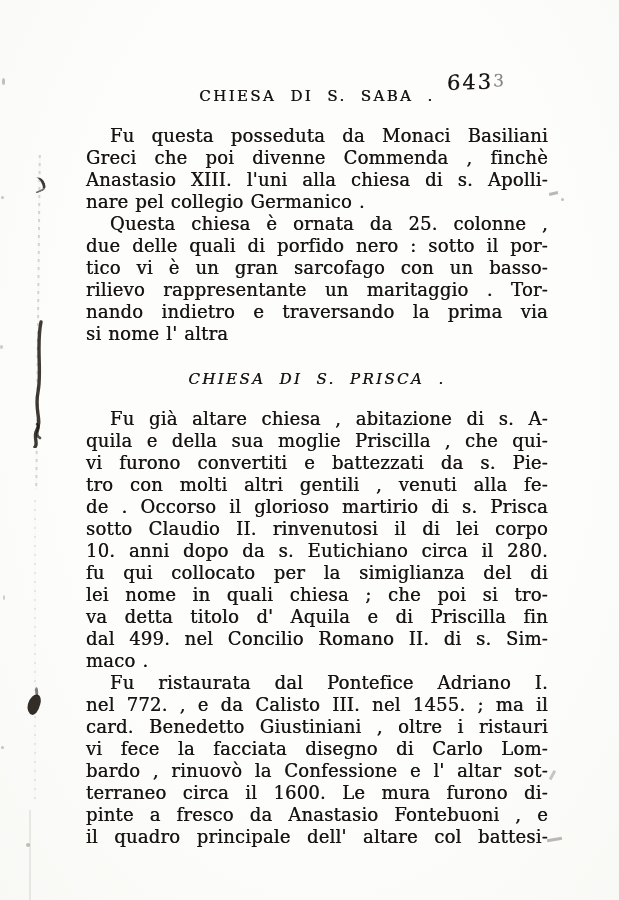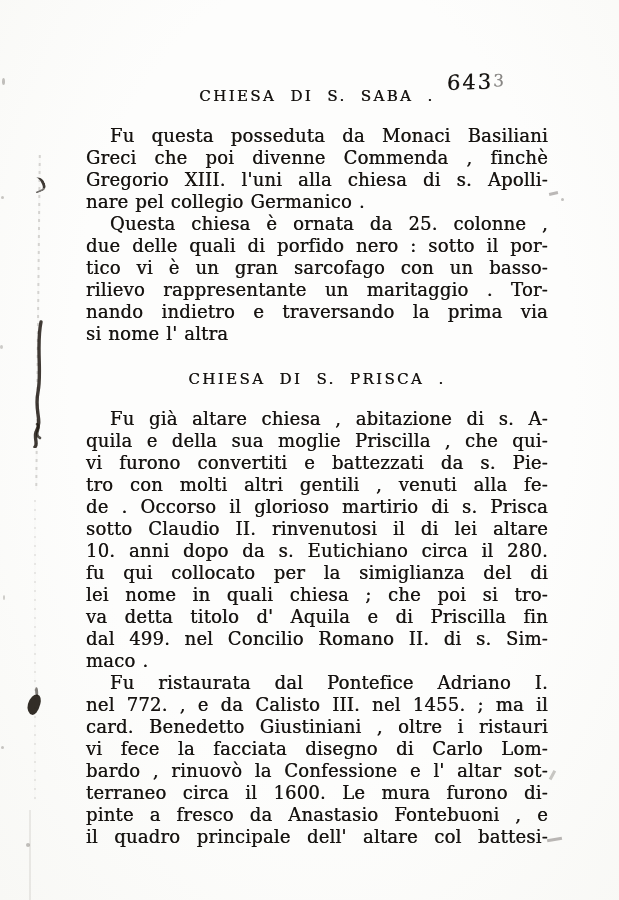--- a/index.html
+++ b/index.html
@@ -121,21 +121,21 @@
   .heading {
     margin: 0;
     font-size: 15px;
     font-weight: normal;
     text-align: center;
     letter-spacing: 2.4px;
     word-spacing: 7px;
     line-height: 24px;
   }
   .heading.saba   { margin-top: 84px; }
-  .heading.prisca { margin-top: 22px; }
+  .heading.prisca { margin-top: 22px; font-style: italic; }
   .para { margin: 0; }
   .para.after-heading { margin-top: 17px; }
   .line {
     text-align: justify;
     text-align-last: justify;
   }
   .line.short { text-align-last: left; }
   .line.first { text-indent: 24px; }
 </style>
 </head>
@@ -169,42 +169,42 @@
     <span>643</span><span class="ghost">3</span>
   </div>
 
   <div class="content">
 
     <h2 class="heading saba">CHIESA DI S. SABA .</h2>
 
     <div class="para after-heading">
       <div class="line first">Fu questa posseduta da Monaci Basiliani</div>
       <div class="line">Greci che poi divenne Commenda , finchè</div>
-      <div class="line">Gregorio XIII. l'uni alla chiesa di s. Apolli-</div>
+      <div class="line">Anastasio XIII. l'uni alla chiesa di s. Apolli-</div>
       <div class="line short">nare pel collegio Germanico .</div>
     </div>
 
     <div class="para">
       <div class="line first">Questa chiesa è ornata da 25. colonne ,</div>
       <div class="line">due delle quali di porfido nero : sotto il por-</div>
       <div class="line">tico vi è un gran sarcofago con un basso-</div>
       <div class="line">rilievo rappresentante un maritaggio . Tor-</div>
       <div class="line">nando indietro e traversando la prima via</div>
       <div class="line short">si nome l' altra</div>
     </div>
 
     <h2 class="heading prisca">CHIESA DI S. PRISCA .</h2>
 
     <div class="para after-heading">
       <div class="line first">Fu già altare chiesa , abitazione di s. A-</div>
       <div class="line">quila e della sua moglie Priscilla , che qui-</div>
       <div class="line">vi furono convertiti e battezzati da s. Pie-</div>
       <div class="line">tro con molti altri gentili , venuti alla fe-</div>
       <div class="line">de . Occorso il glorioso martirio di s. Prisca</div>
-      <div class="line">sotto Claudio II. rinvenutosi il di lei altare</div>
+      <div class="line">sotto Claudio II. rinvenutosi il di lei corpo</div>
       <div class="line">10. anni dopo da s. Eutichiano circa il 280.</div>
       <div class="line">fu qui collocato per la simiglianza del di</div>
       <div class="line">lei nome in quali chiesa ; che poi si tro-</div>
       <div class="line">va detta titolo d' Aquila e di Priscilla fin</div>
       <div class="line">dal 499. nel Concilio Romano II. di s. Sim-</div>
       <div class="line short">maco .</div>
     </div>
 
     <div class="para">
       <div class="line first">Fu ristaurata dal Pontefice Adriano I.</div>

